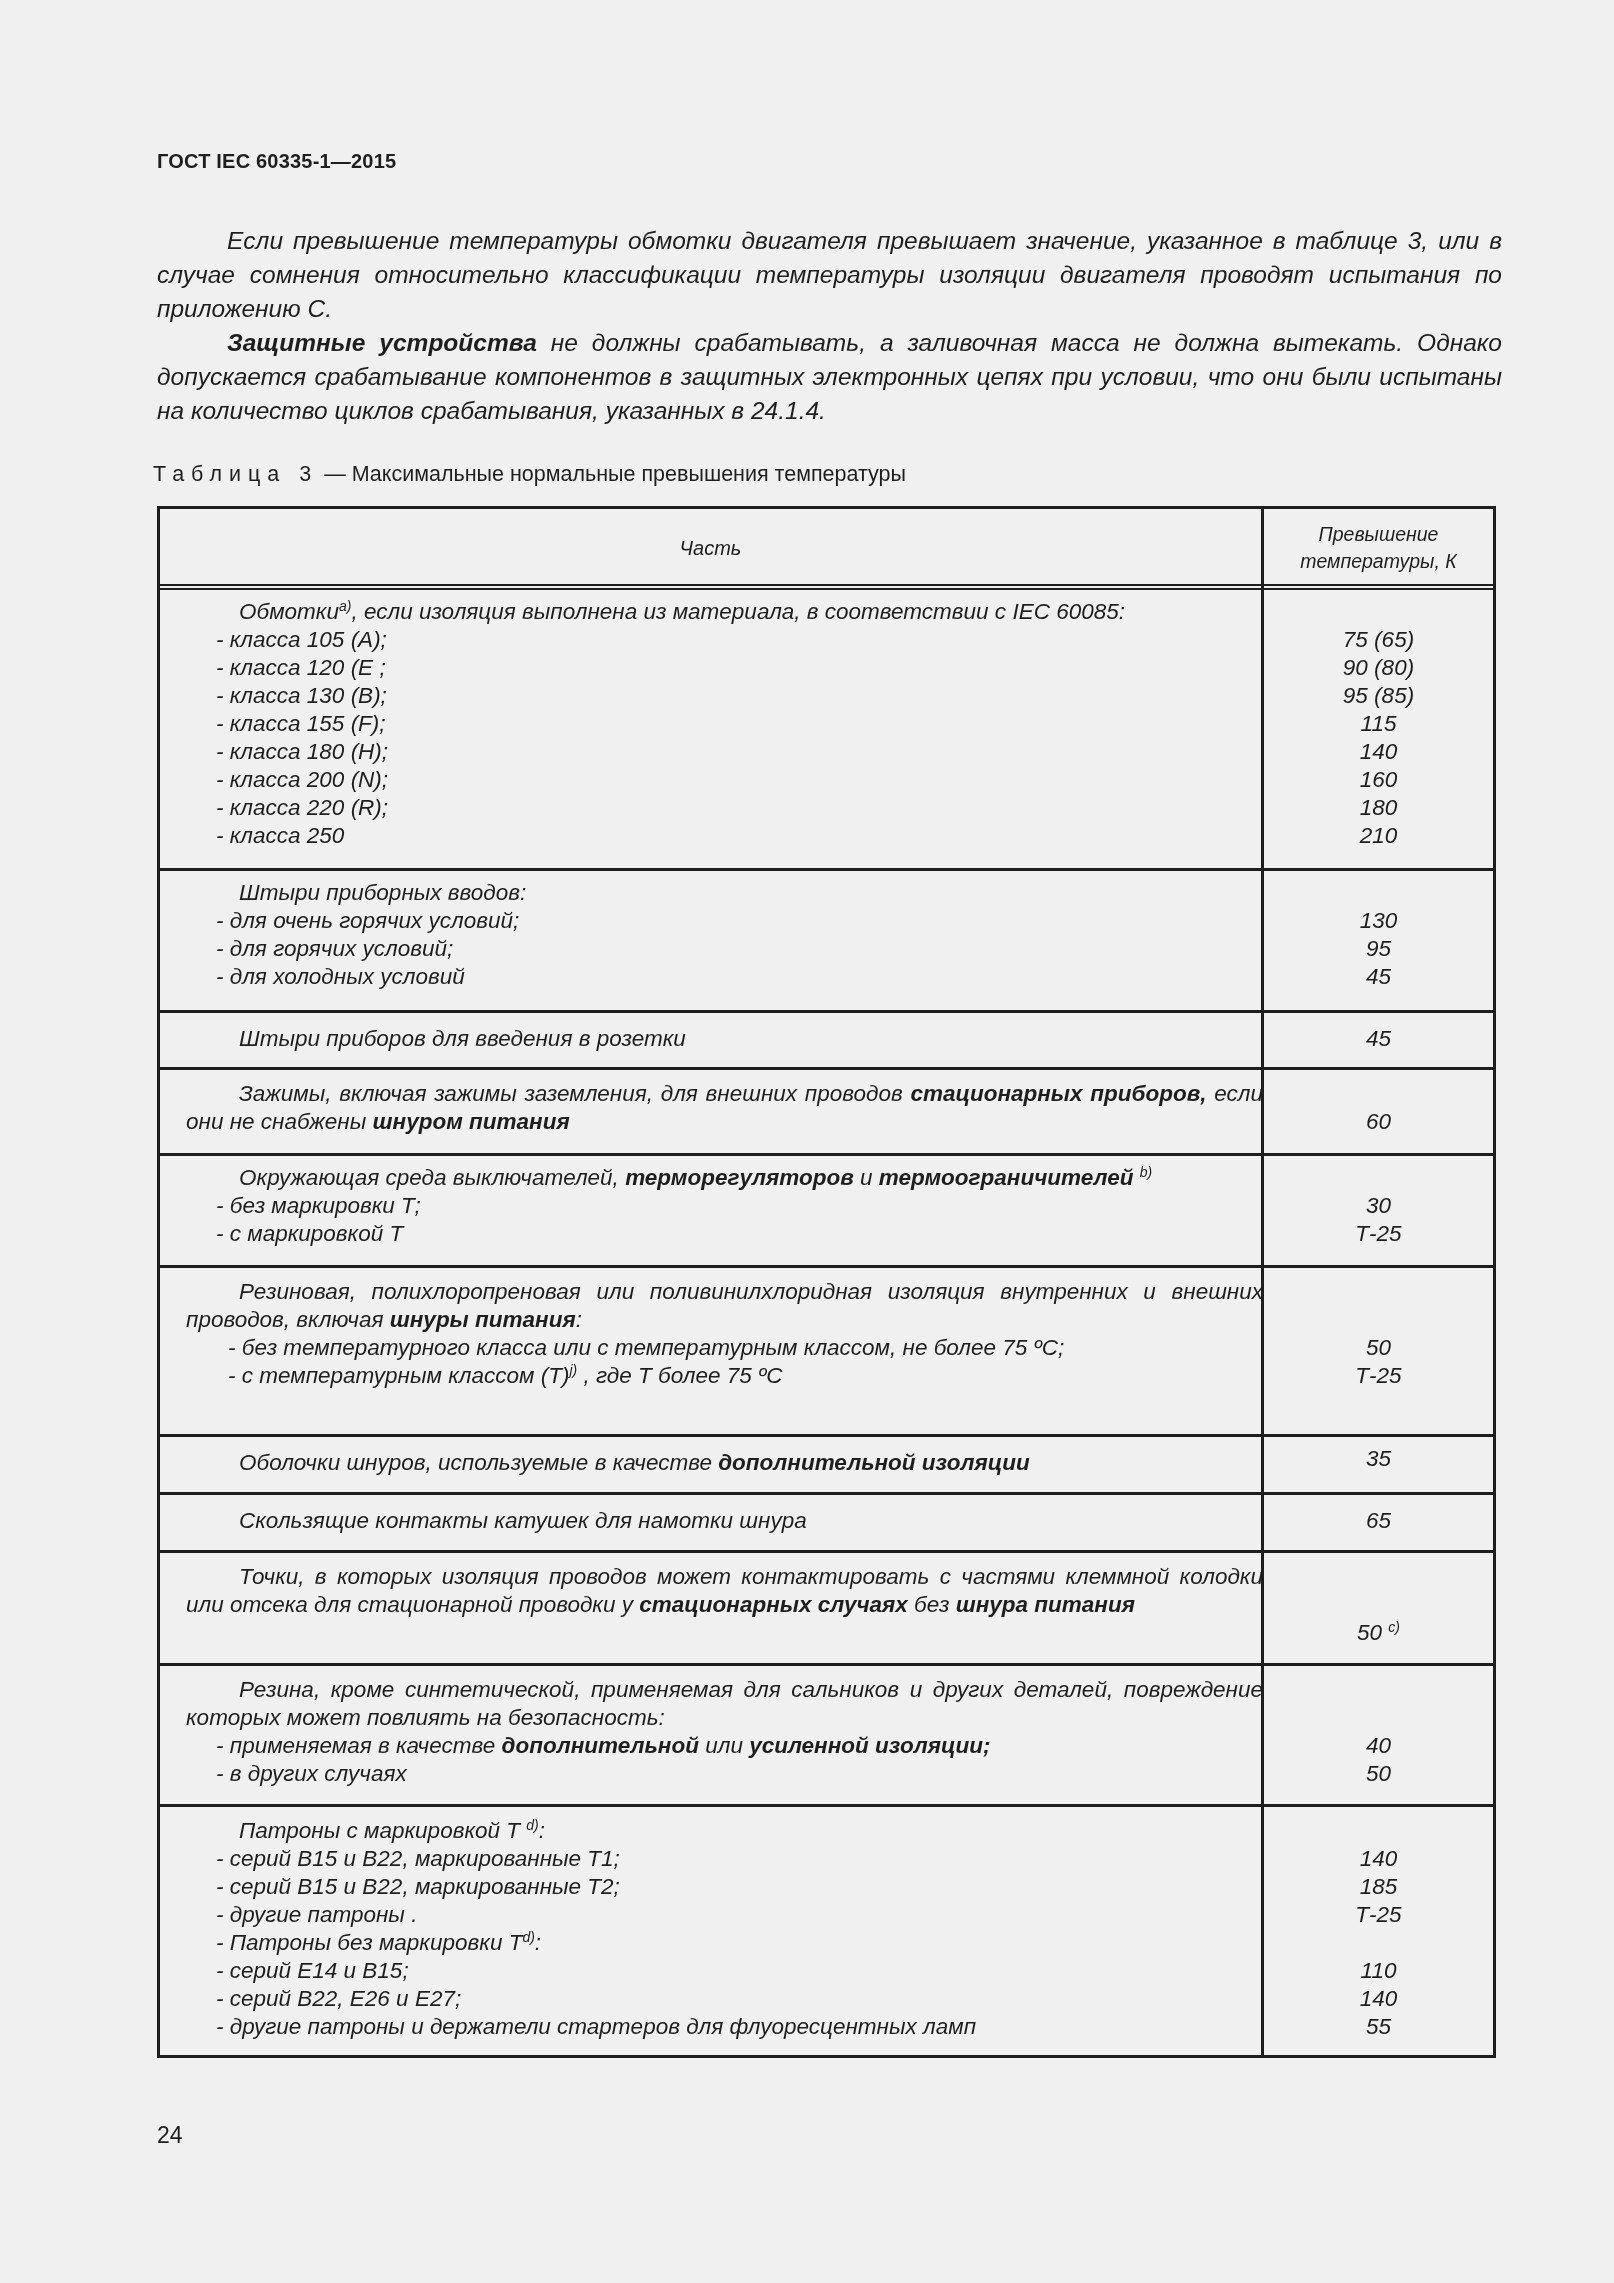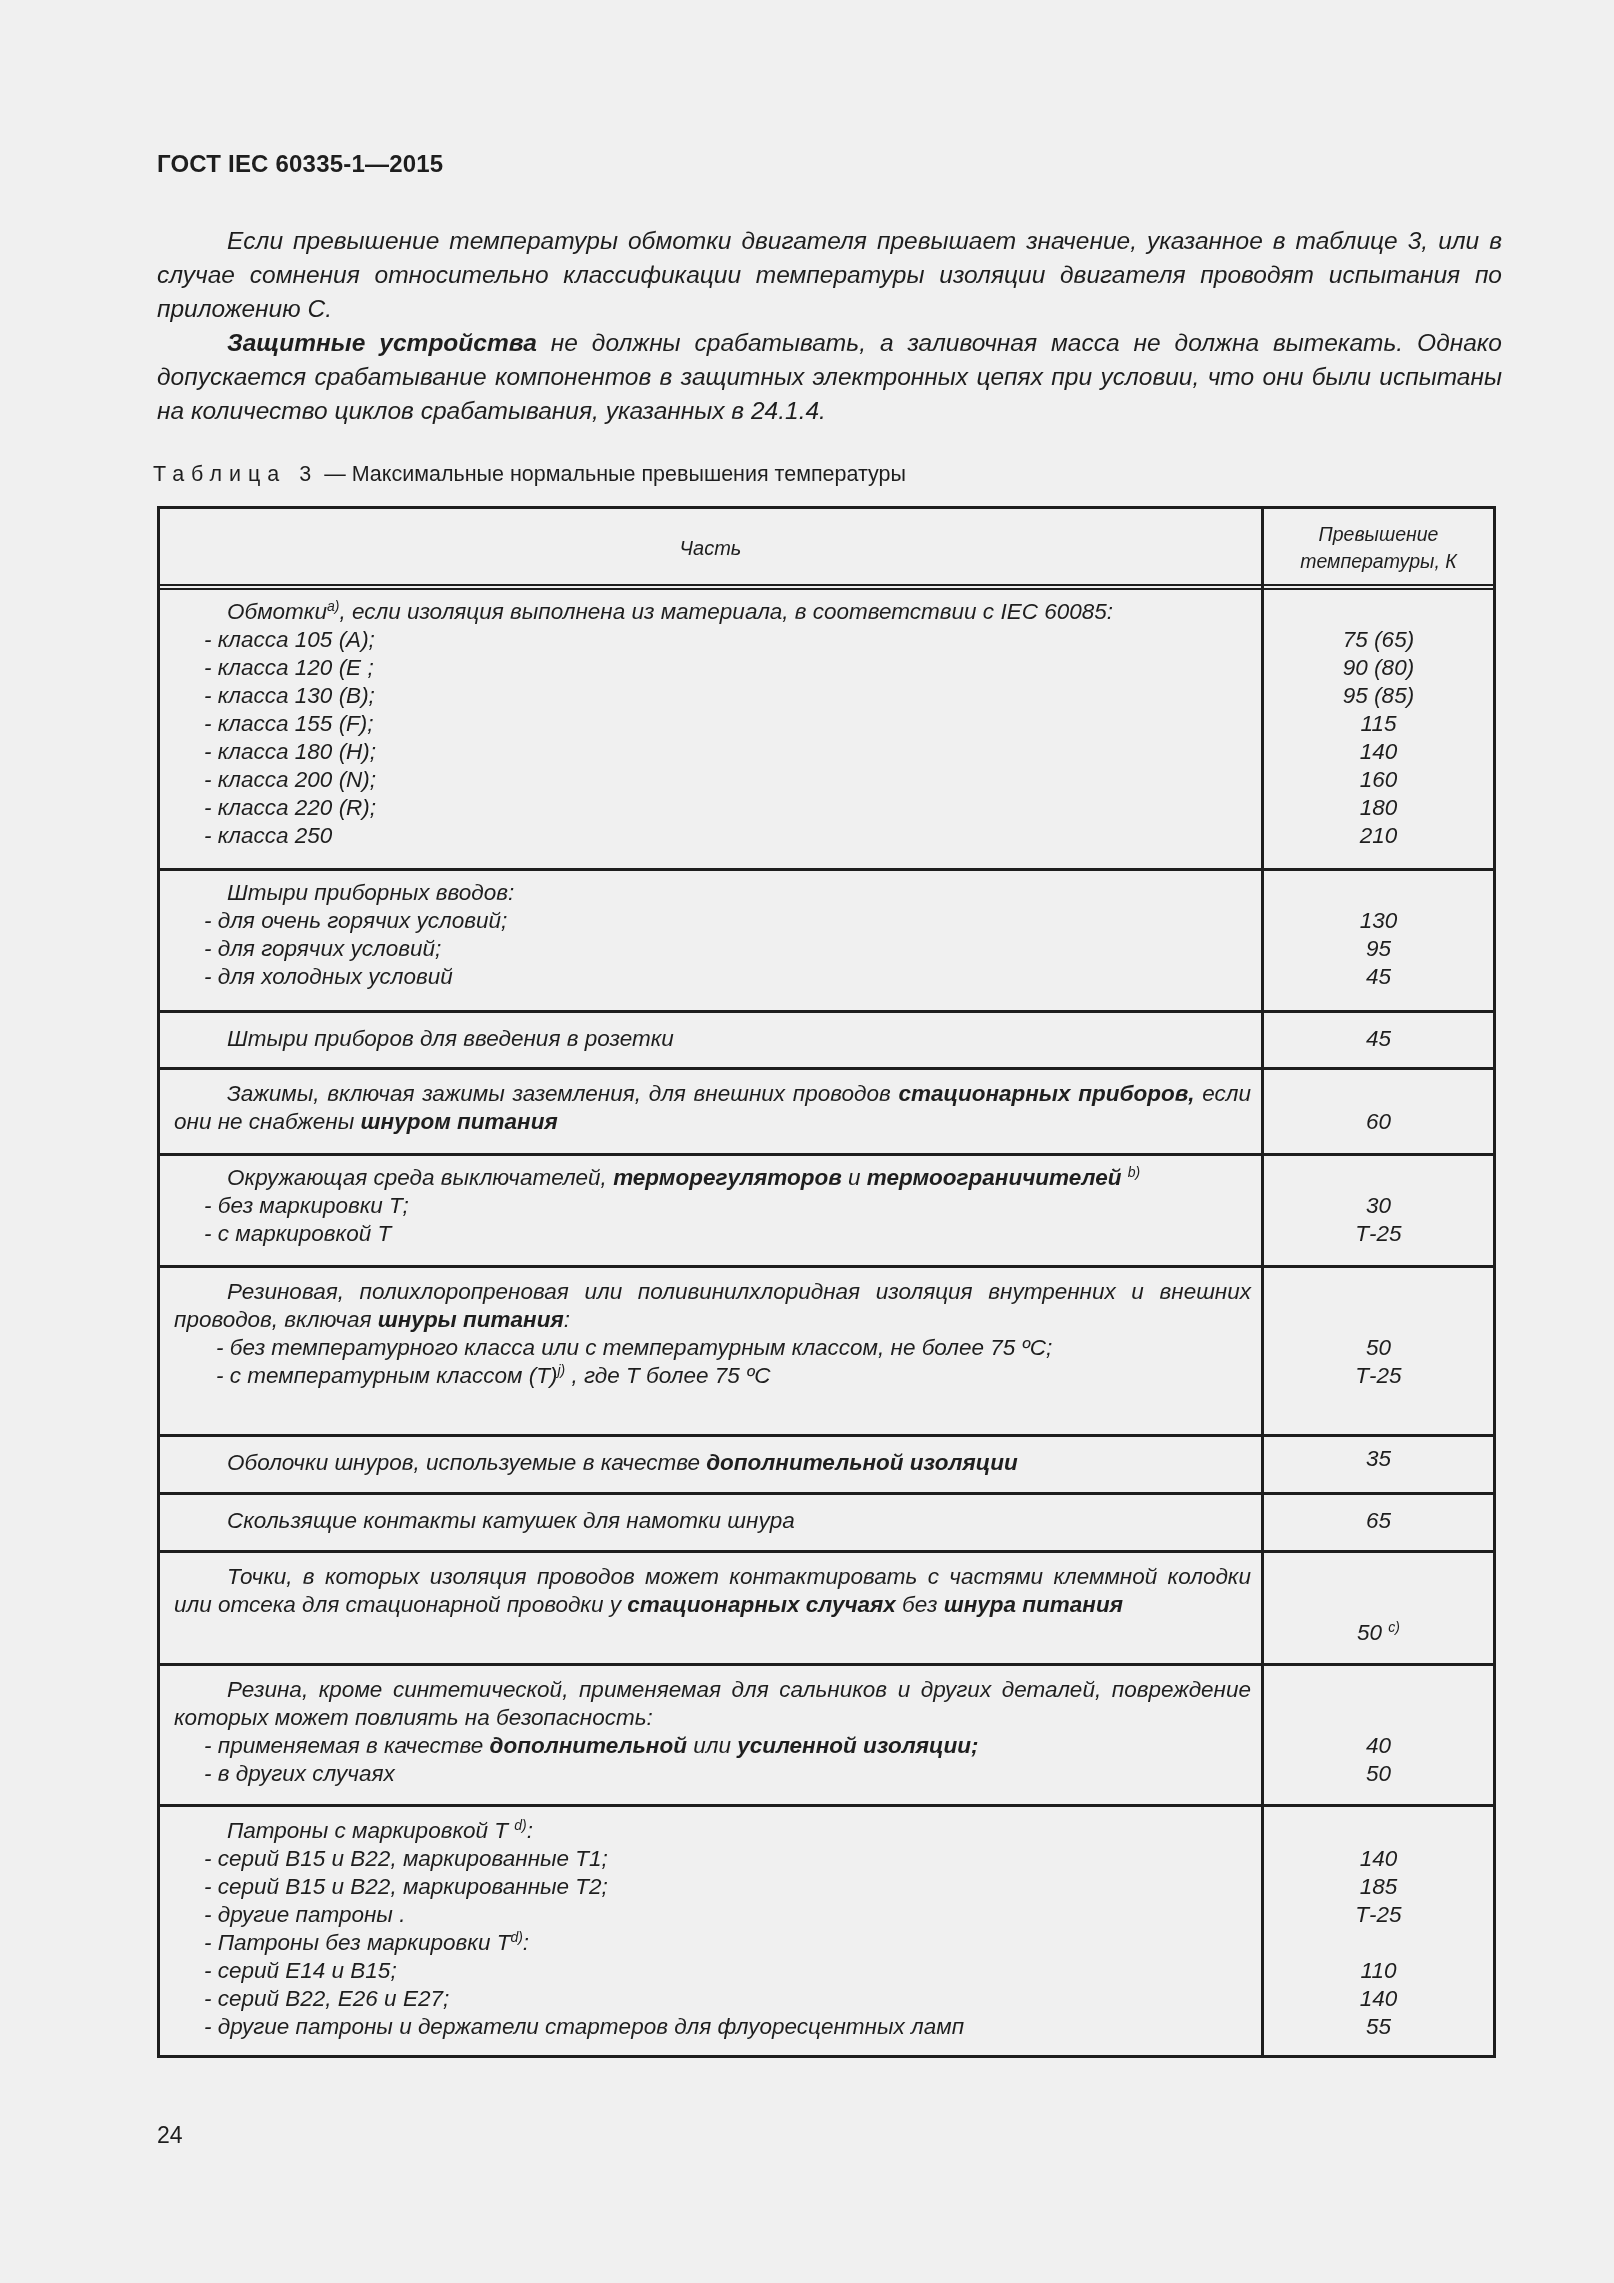--- a/index.html
+++ b/index.html
@@ -6,21 +6,21 @@
     body {
       width: 1614px; height: 2283px;
       background: #f0f0f0;
       color: #1e1e1e;
       font-family: "Liberation Sans", sans-serif;
       position: relative;
       overflow: hidden;
     }
     .header-title {
       position: absolute; left: 157px; top: 150px;
-      font-size: 24px; font-weight: bold; letter-spacing: 0.2px;
+      font-size: 20px; font-weight: bold; letter-spacing: 0.2px;
     }
     .intro {
       position: absolute; left: 157px; top: 224px; width: 1345px;
       font-size: 24.5px; font-style: italic; line-height: 34px;
       text-align: justify;
     }
     .intro p { margin: 0; text-indent: 70px; }
     .intro b { font-weight: bold; }
     .caption {
       position: absolute; left: 153px; top: 462px;
@@ -45,21 +45,21 @@
       display: flex; align-items: center; justify-content: center;
       font-size: 20px; font-style: italic;
     }
     .h-val {
       position: absolute; left: 1104px; right: 0; top: 0; height: 78px;
       display: flex; align-items: center; justify-content: center; text-align: center;
       font-size: 19.5px; font-style: italic; line-height: 27px;
     }
     .row { position: absolute; left: 0; right: 0; }
     .cell-part {
-      position: absolute; left: 0; width: 1101px; top: 0;
+      position: absolute; left: 12px; width: 1101px; top: 0;
       box-sizing: border-box; padding: 8px 10px 0 14px;
       font-size: 22.5px; font-style: italic; line-height: 28px;
     }
     .cell-part .line { white-space: nowrap; }
     .cell-part .lead { text-indent: 53px; }
     .cell-part .sub { padding-left: 30px; }
     .cell-part .sub2 { padding-left: 42px; }
     .cell-part .para { text-align: justify; text-indent: 53px; }
     .cell-part b { font-weight: bold; }
     .cell-val {

